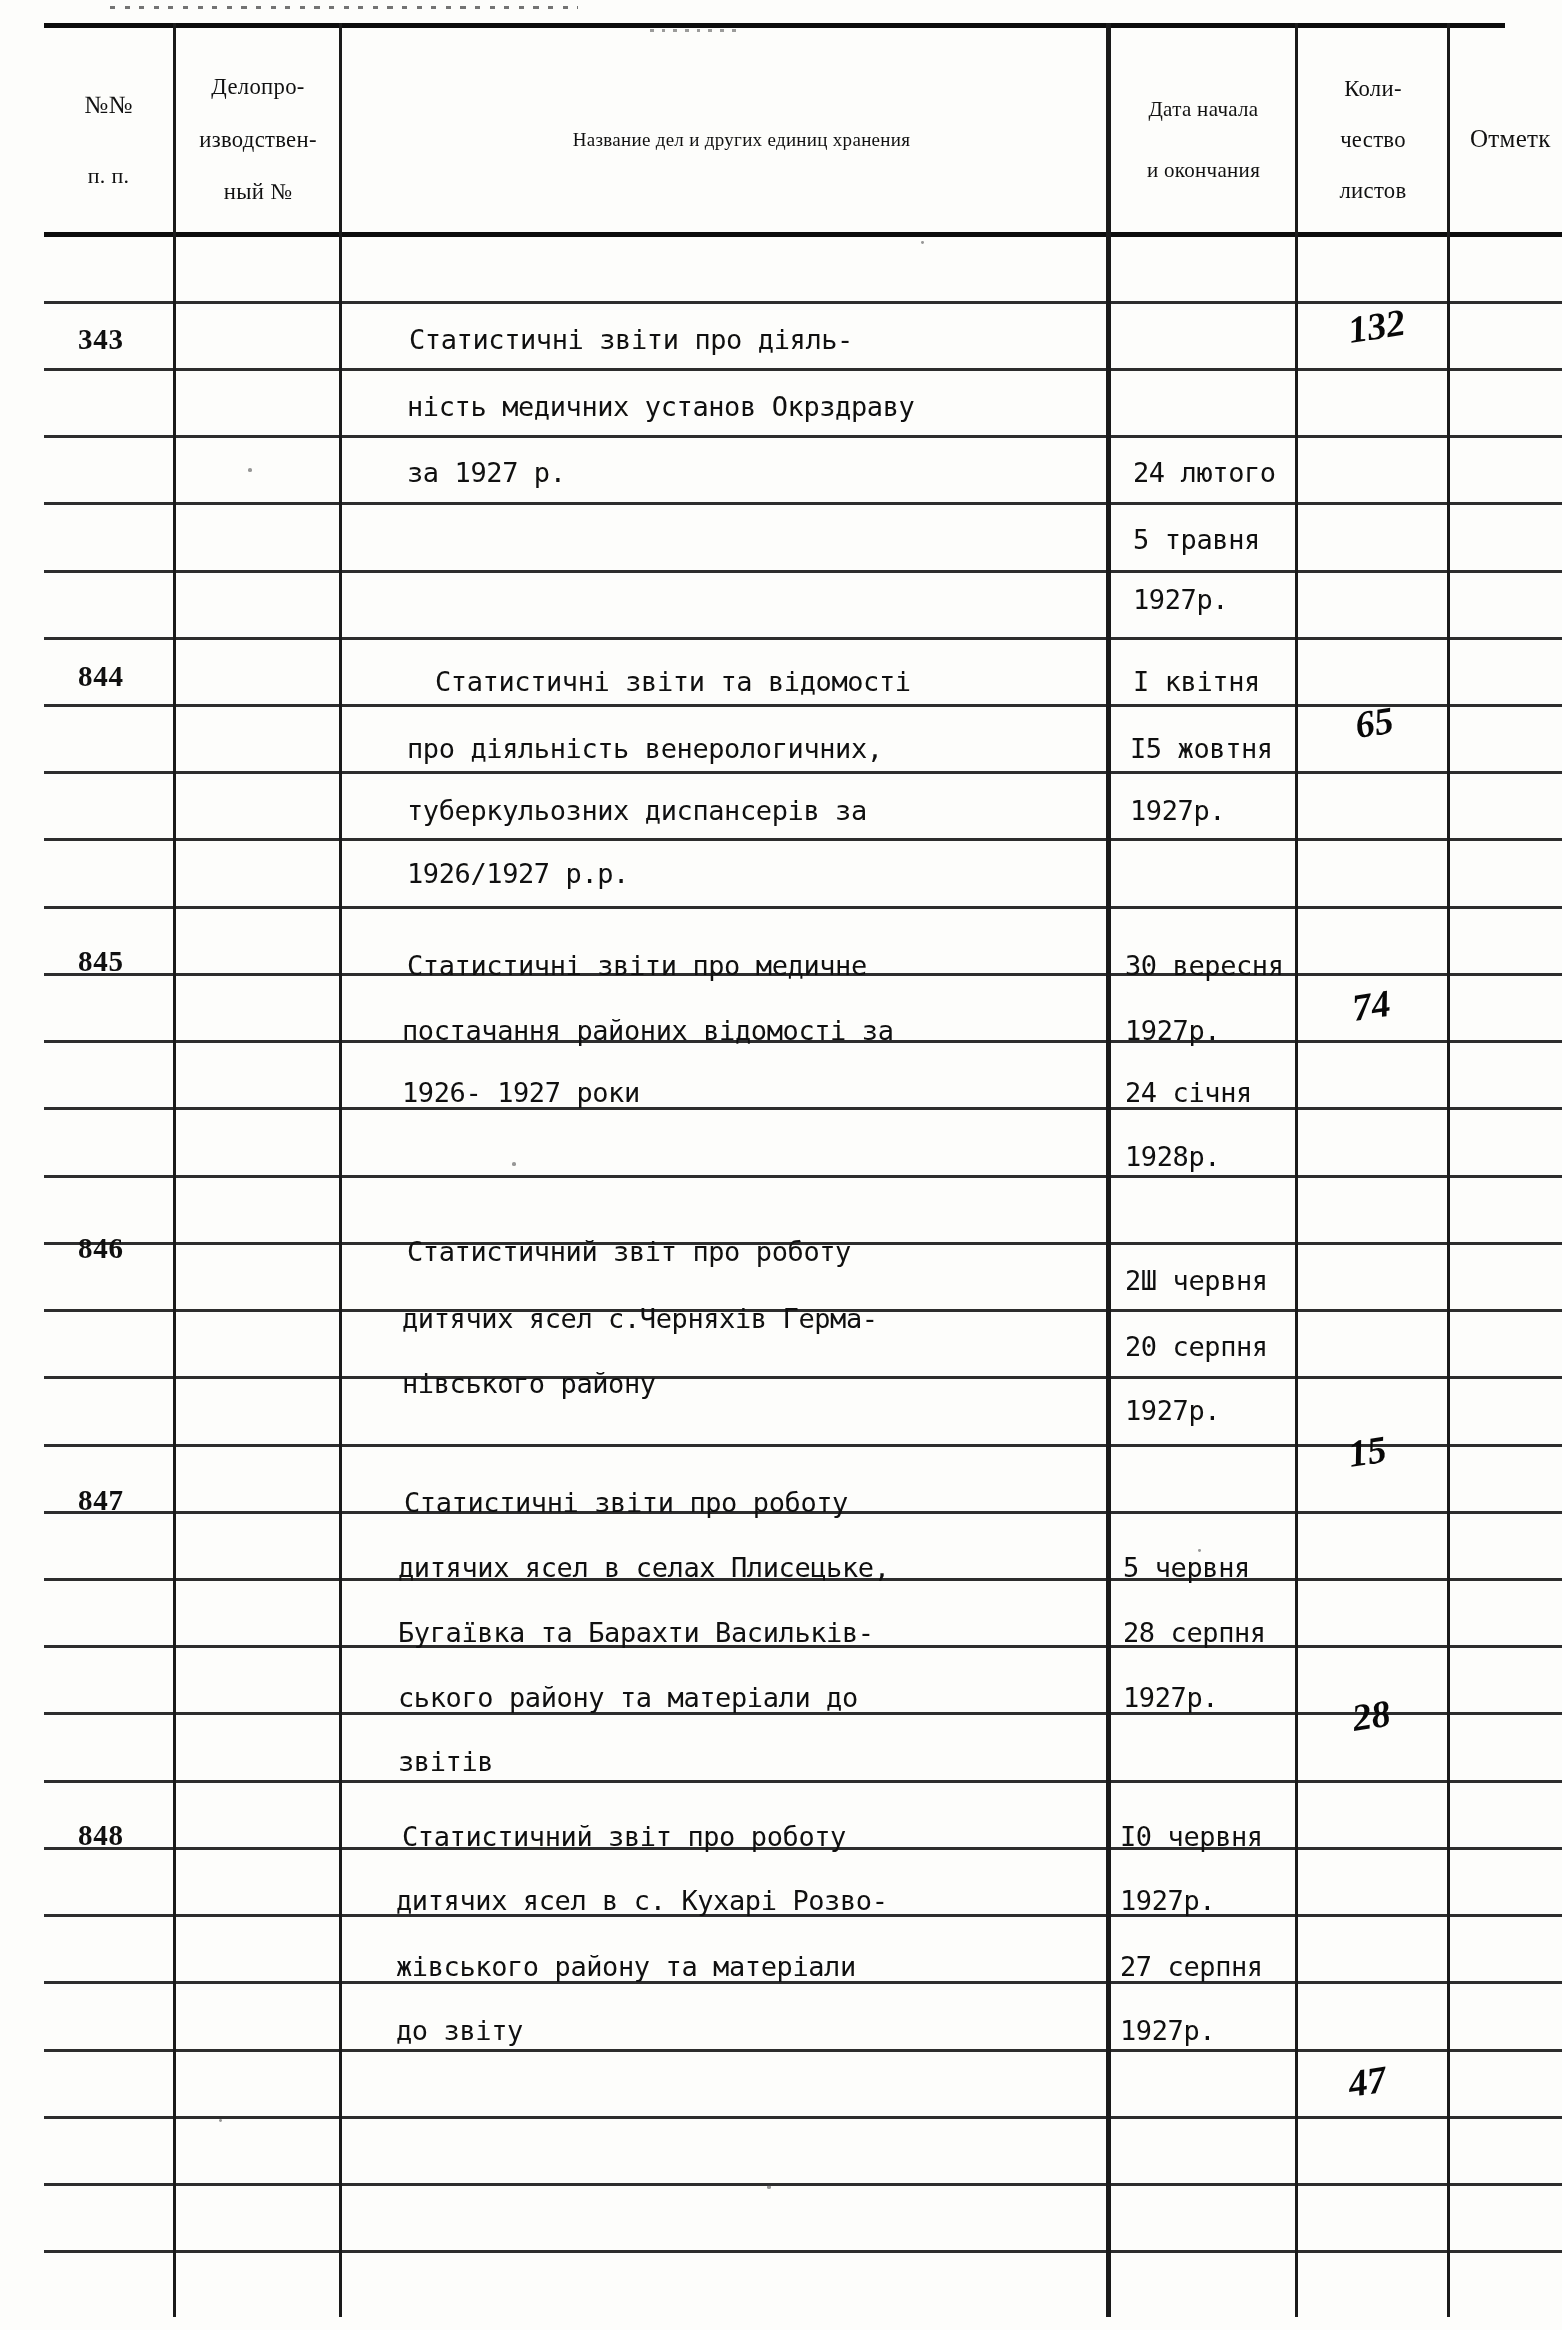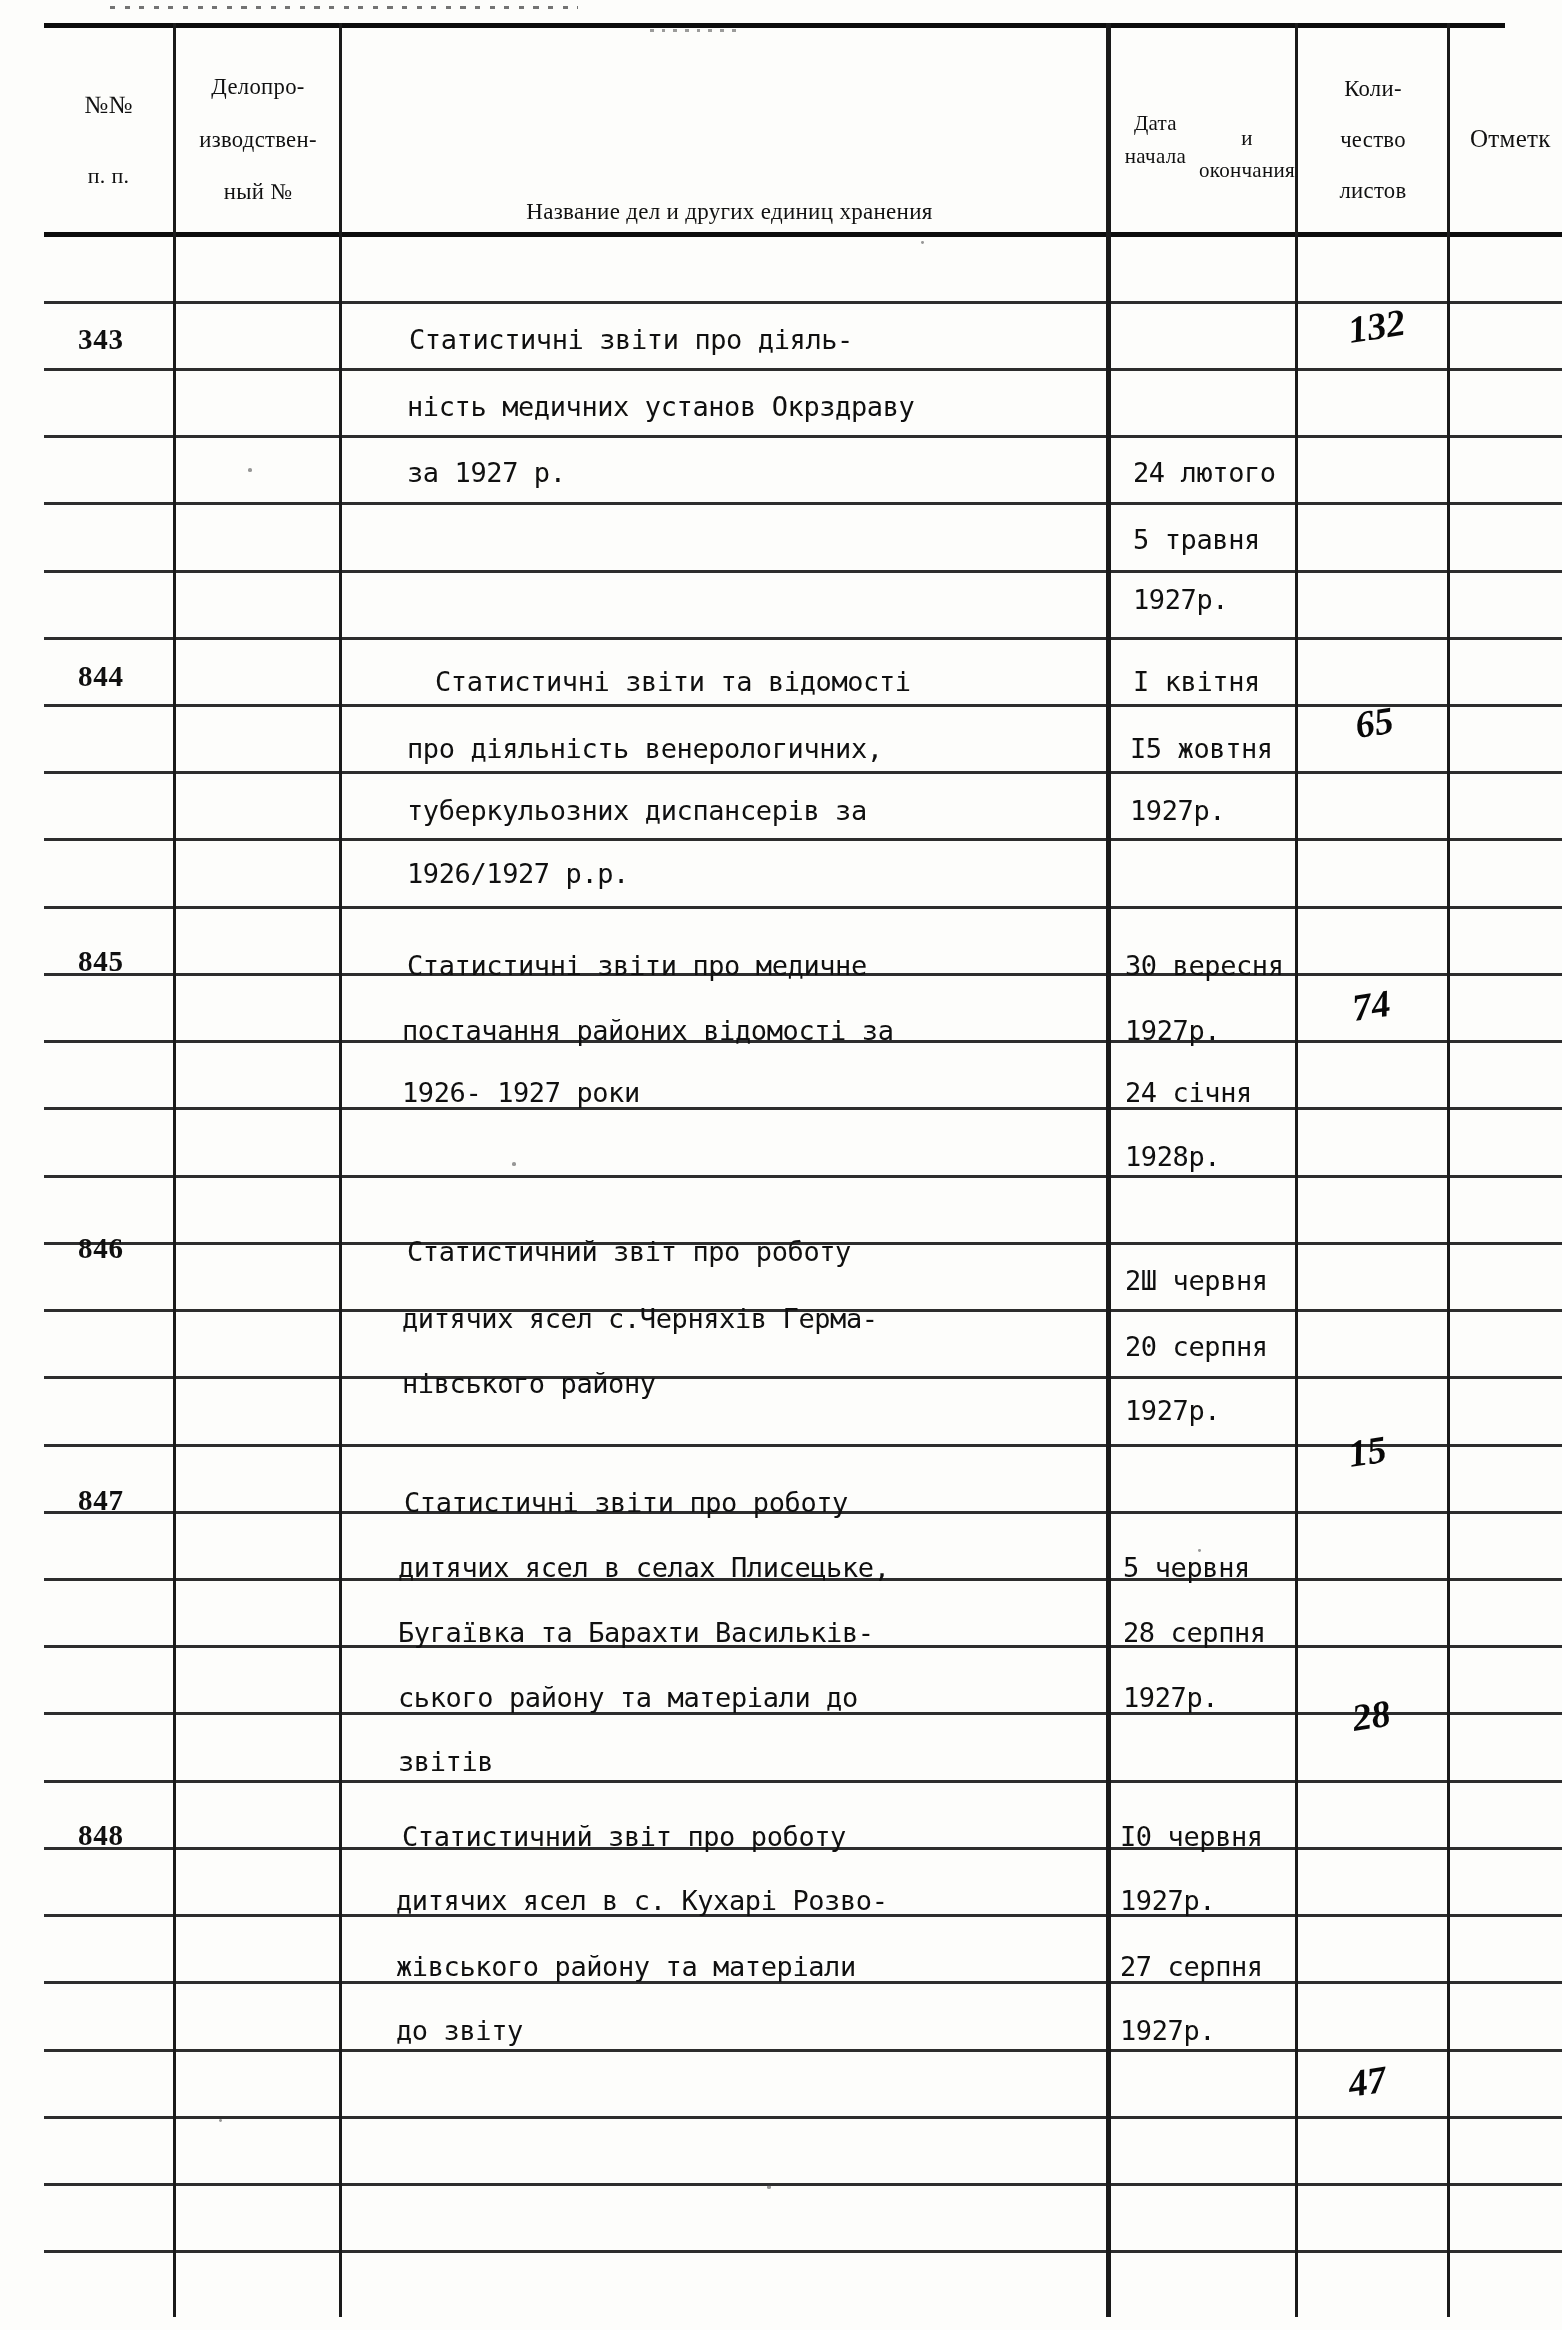--- a/index.html
+++ b/index.html
@@ -128,25 +128,25 @@
       <span>№№</span>
       <span style="margin-top:34px;font-size:22px;">п. п.</span>
     </div>
 
     <div class="hcell" style="left:132px;top:26px;width:164px;height:180px;flex-direction:column;font-size:22.7px;">
       <span>Делопро-</span>
       <span style="margin-top:17.5px;">изводствен-</span>
       <span style="margin-top:17.5px;">ный №</span>
     </div>
 
-    <div class="hcell" style="left:304px;top:26px;width:763px;height:180px;font-size:23px;align-items:flex-end;">
+    <div class="hcell" style="left:316px;top:26px;width:763px;height:180px;font-size:19px;">
       <span>Название дел и других единиц хранения</span>
     </div>
 
-    <div class="hcell" style="left:1068px;top:29px;width:183px;height:175px;font-size:21px;">
+    <div class="hcell" style="left:1068px;top:29px;width:183px;height:175px;flex-direction:column;font-size:21px;">
       <span>Дата начала</span>
       <span style="margin-top:29px;">и окончания</span>
     </div>
 
     <div class="hcell" style="left:1255px;top:25px;width:148px;height:183px;flex-direction:column;font-size:22.7px;">
       <span>Коли-</span>
       <span style="margin-top:16px;">чество</span>
       <span style="margin-top:16px;">листов</span>
     </div>
 

